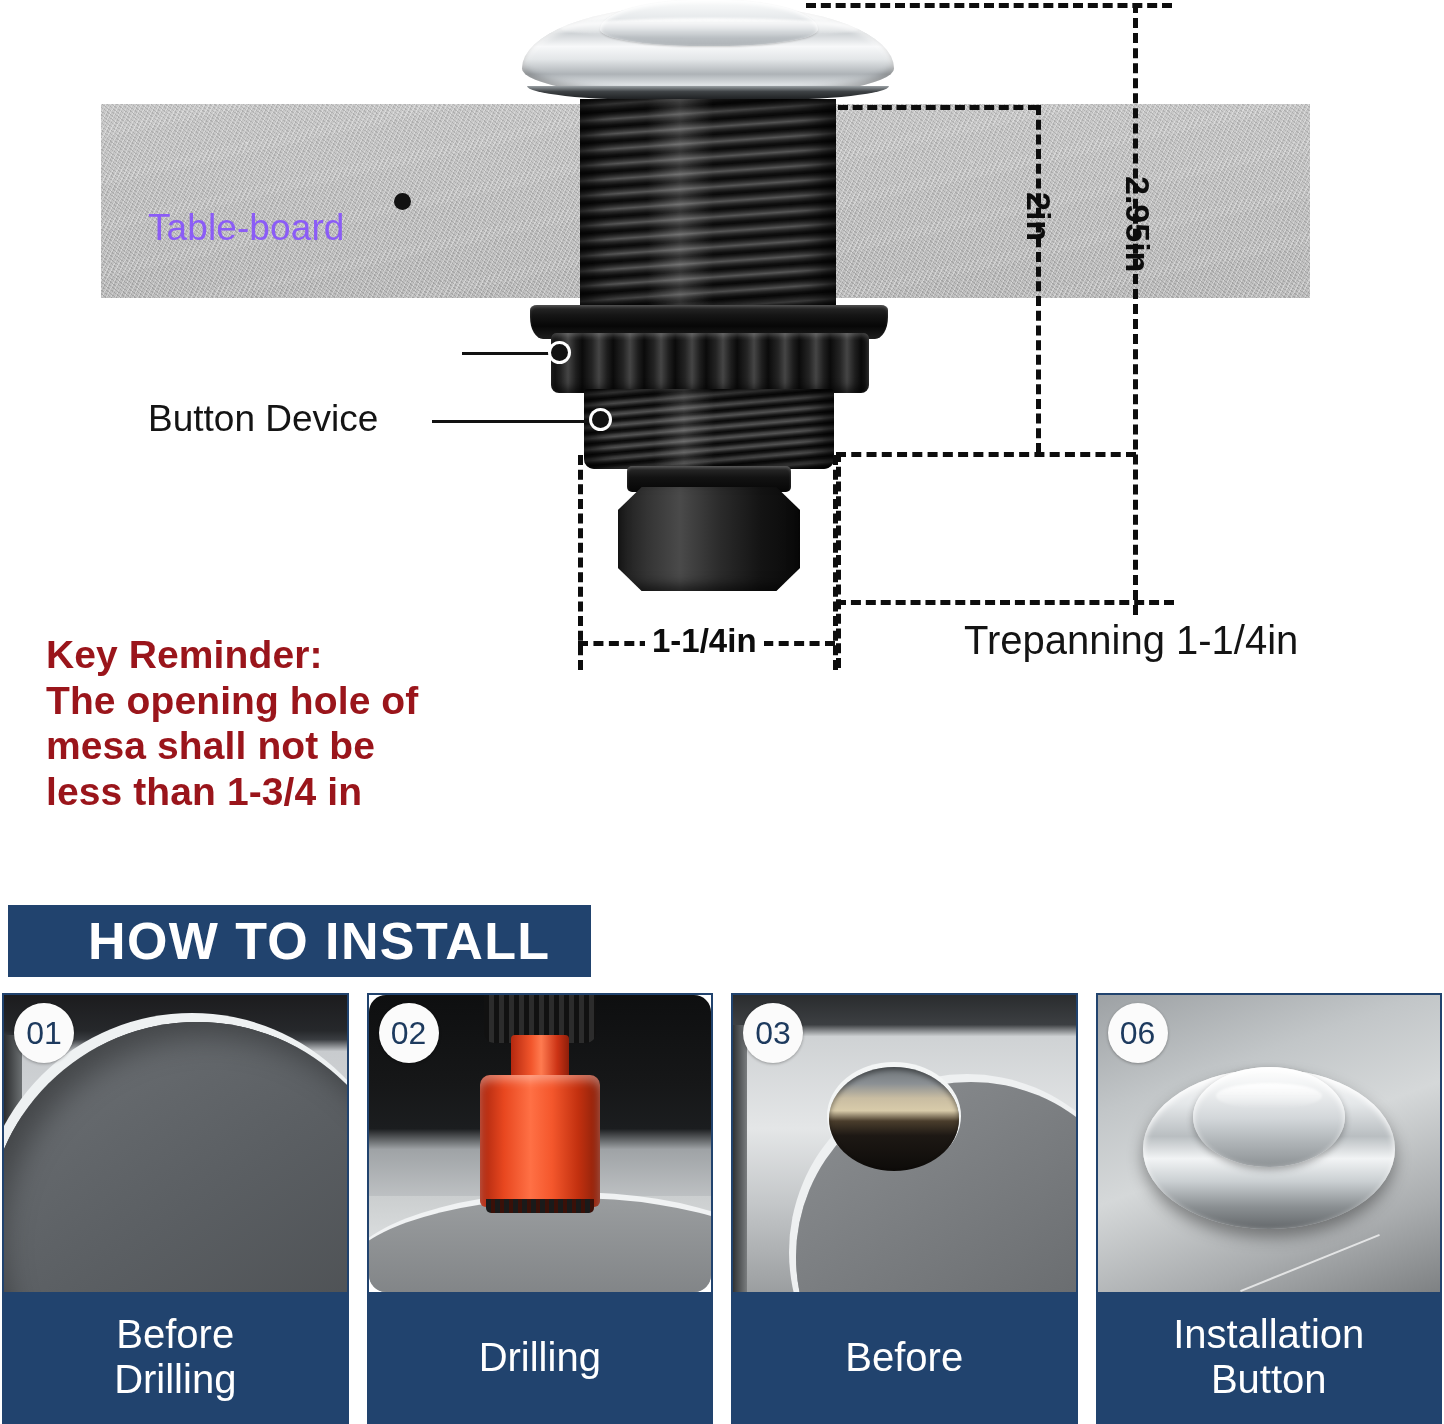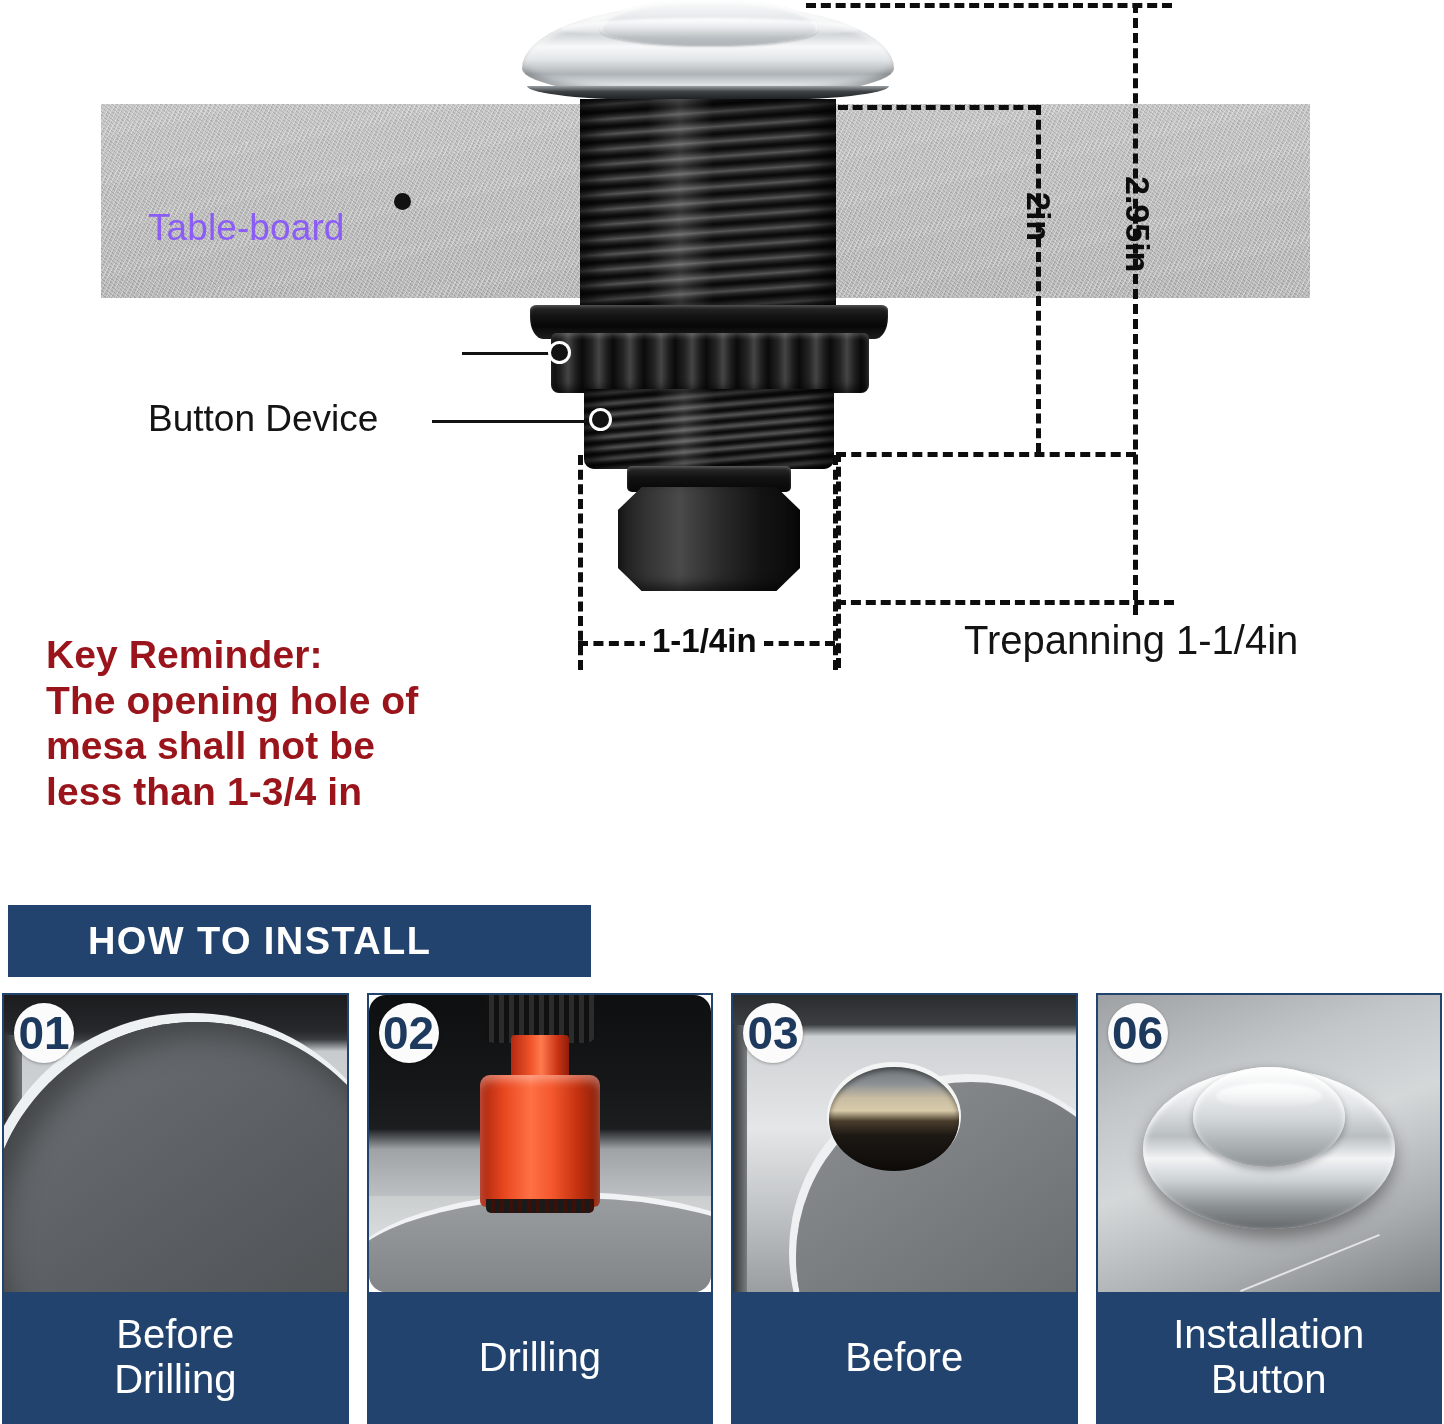--- a/index.html
+++ b/index.html
@@ -179,21 +179,21 @@
     line-height:1.17; letter-spacing:.1px; z-index:10;
   }
 
   
   .banner {
     position:absolute; left:8px; top:905px; width:583px; height:72px;
     background:#21436e;
     display:flex; align-items:center;
   }
   .banner span {
-    color:#ffffff; font-size:38px; font-weight:bold;
+    color:#ffffff; font-size:52px; font-weight:bold;
     letter-spacing:1.4px; margin-left:80px;
   }
 
   
   .cards {
     position:absolute; left:0px; top:993px; width:1444px; height:431px;
     display:flex; gap:18px; padding:0 2px;
   }
   .card {
     flex:1 1 0; position:relative;
@@ -208,23 +208,22 @@
     flex:1; background:#21436e; color:#fff;
     display:flex; align-items:center; justify-content:center;
     text-align:center; font-size:40px; line-height:1.12;
     padding:4px 6px; white-space:pre-line;
   }
   .badge {
     position:absolute; left:10px; top:8px;
     width:60px; height:60px; border-radius:50%;
     background:#fbfbfb; color:#1d3a5e;
     display:flex; align-items:center; justify-content:center;
-    font-size:46px; z-index:5;
+    font-size:32px; z-index:5;
     box-shadow:0 1px 3px rgba(0,0,0,.3);
-    font-weight:bold;
   }
 
   
   .ph1 { background:linear-gradient(180deg,#1c1c1e 0%,#26282b 12%,#3a3d41 15%,#c8cbce 19%,#d6d9db 46%,#b9bcbe 64%,#8f9295 100%); }
   .ph1 .sinkbowl {
     position:absolute; right:-60px; bottom:-150px; width:420px; height:420px;
     border-radius:50%;
     background:linear-gradient(145deg,#6e7276 0%,#5b5f63 45%,#45484b 100%);
     box-shadow: -5px -6px 0 3px #eef1f2, inset 14px 14px 30px rgba(0,0,0,.35);
   }

